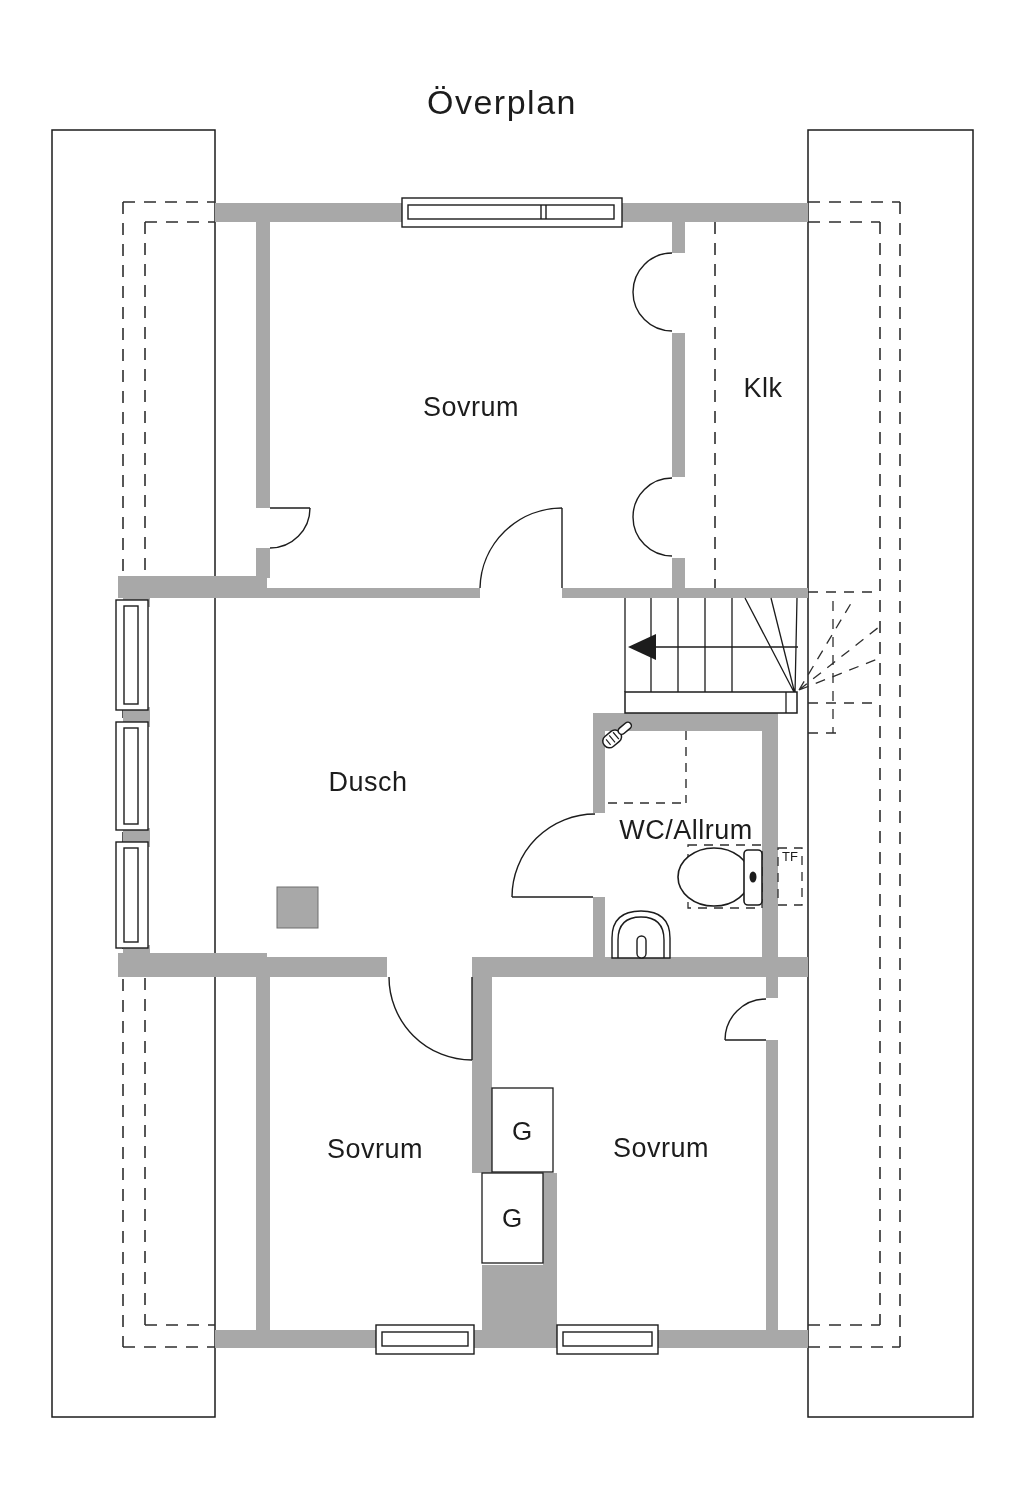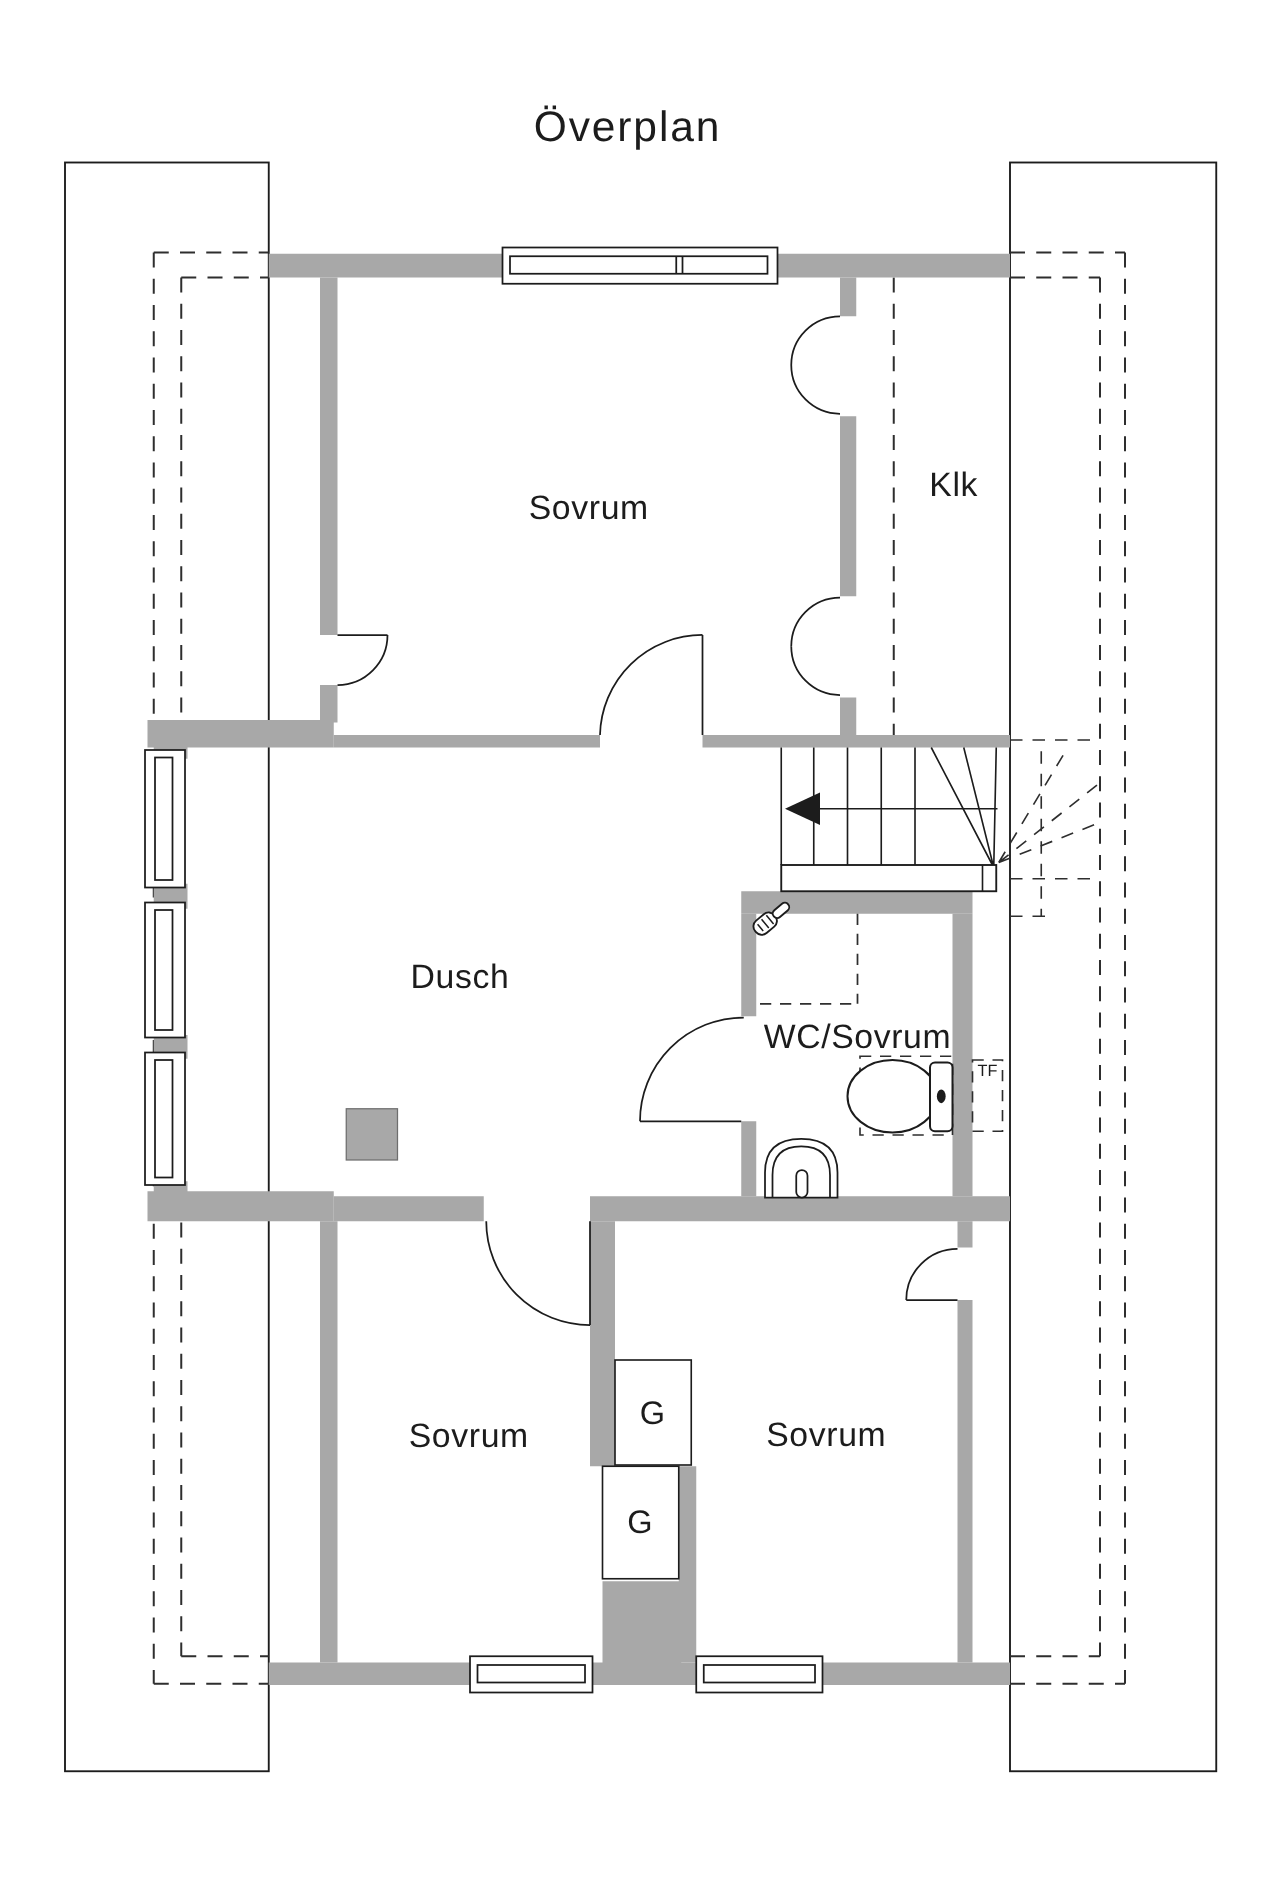--- a/index.html
+++ b/index.html
@@ -166,21 +166,21 @@
   </svg>
 
   <div class="lbl title" style="left:502px;top:102px">Överplan</div>
 
   <div class="lbl room" style="left:471px;top:407px">Sovrum</div>
 
   <div class="lbl room" style="left:763px;top:388px">Klk</div>
 
   <div class="lbl room" style="left:368px;top:782px">Dusch</div>
 
-  <div class="lbl room" style="left:686px;top:830px">WC/Sovrum</div>
+  <div class="lbl room" style="left:686px;top:830px">WC/Allrum</div>
 
   <div class="lbl room" style="left:375px;top:1149px">Sovrum</div>
 
   <div class="lbl room" style="left:661px;top:1148px">Sovrum</div>
 
   <div class="lbl g" style="left:522px;top:1131px">G</div>
 
   <div class="lbl g" style="left:512px;top:1218px">G</div>
 
   <div class="lbl small" style="left:790px;top:856px">TF</div>

